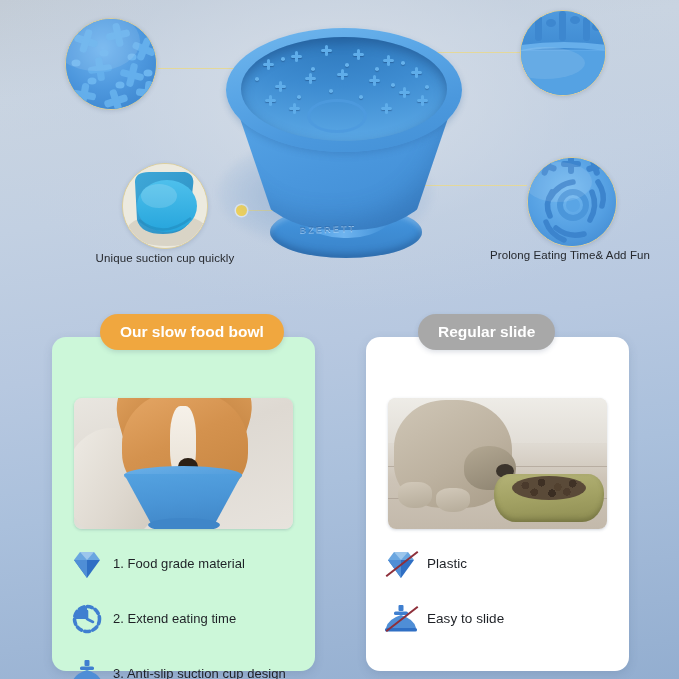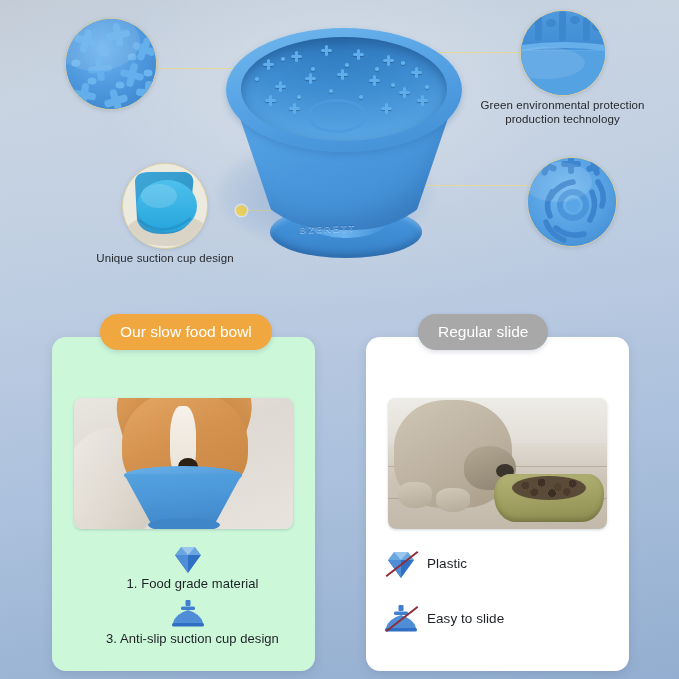--- a/index.html
+++ b/index.html
@@ -182,21 +182,21 @@
   #card-left  { left: 52px;  background: #ccf7d9; }
   #card-right { left: 366px; background: #ffffff; }
 
   .badge {
     position: absolute;
     top: 22px;
     height: 36px;
     border-radius: 18px;
     color: #ffffff;
     font-size: 15.5px;
-    font-weight: normal;
+    font-weight: bold;
     display: flex;
     align-items: center;
     justify-content: center;
     padding: 0 20px;
     z-index: 5;
     box-shadow: 0 2px 5px rgba(60,80,110,0.18);
     white-space: nowrap;
   }
   #badge-left  { left: 100px; background: #f0a73f; }
   #badge-right { left: 418px; background: #a8a8a8; }
@@ -334,21 +334,21 @@
   }
 
   
   .feat-list { position: absolute; left: 0; top: 205px; width: 100%; }
   .feat-row {
     display: flex;
     align-items: center;
     height: 43px;
     padding-left: 18px;
   }
-  #card-left .feat-row  { margin-bottom: 12px; flex-direction: column; }
+  #card-left .feat-row  { margin-bottom: 12px; }
   #card-right .feat-row { margin-bottom: 12px; }
 
   .feat-icon {
     position: relative;
     width: 34px; height: 34px;
     flex: 0 0 34px;
     margin-right: 9px;
   }
   .feat-icon svg { display: block; width: 34px; height: 34px; }
   .slash {
@@ -477,22 +477,20 @@
           <rect x="62" y="6" width="7" height="24" rx="3.4"></rect>
           <ellipse cx="30" cy="12" rx="5" ry="4"></ellipse>
           <ellipse cx="54" cy="9" rx="5" ry="4"></ellipse>
           <ellipse cx="76" cy="16" rx="5" ry="4"></ellipse>
         </g>
         <path d="M0 34 Q43 28 86 34 L86 40 Q43 34 0 40 Z" fill="#6fb5ef" opacity="0.85"></path>
         <rect x="0" y="40" width="86" height="46" fill="#55a2e3"></rect>
         <ellipse cx="24" cy="52" rx="40" ry="16" fill="#ffffff" opacity="0.10"></ellipse>
       </svg>
     </div>
-    <div class="callout-label" style="left:455px; top:98px; width:215px;">Green environmental protection
-production technology</div>
 
     <div class="callout-circle" style="left:122px; top:163px; width:86px; height:86px; background:#e9e4d8;">
       <svg viewBox="0 0 86 86" style="display:block;width:86px;height:86px;">
         <defs>
           <linearGradient id="scg1" x1="0" y1="0" x2="1" y2="1">
             <stop offset="0%" stop-color="#3fa8d8"></stop>
             <stop offset="100%" stop-color="#2b8ec2"></stop>
           </linearGradient>
           <linearGradient id="scg2" x1="0" y1="0" x2="0" y2="1">
             <stop offset="0%" stop-color="#4ec0ec"></stop>
@@ -500,21 +498,21 @@
           </linearGradient>
         </defs>
         <rect width="86" height="86" fill="#eceadf"></rect>
         <ellipse cx="44" cy="66" rx="40" ry="16" fill="#d9d4c6"></ellipse>
         <path d="M12 18 Q12 8 26 8 L62 8 Q72 10 70 22 L66 58 Q60 70 40 70 Q18 70 14 56 Z" fill="url(#scg1)"></path>
         <ellipse cx="44" cy="42" rx="30" ry="26" fill="url(#scg2)"></ellipse>
         <ellipse cx="36" cy="32" rx="18" ry="12" fill="#ffffff" opacity="0.16"></ellipse>
         <path d="M16 56 Q40 76 68 54" stroke="#1f86b8" stroke-width="2.5" fill="none" opacity="0.5"></path>
       </svg>
     </div>
-    <div class="callout-label" style="left:70px; top:251px; width:190px;">Unique suction cup design</div>
+    <div class="callout-label" style="left:70px; top:251px; width:190px;">Unique suction cup quickly</div>
 
     <div class="callout-circle" style="left:527px; top:157px; width:90px; height:90px;">
       <svg viewBox="0 0 90 90" style="display:block;width:90px;height:90px;">
         <defs>
           <radialGradient id="spg" cx="44%" cy="36%" r="76%">
             <stop offset="0%" stop-color="#73b9f0"></stop>
             <stop offset="60%" stop-color="#549fe2"></stop>
             <stop offset="100%" stop-color="#3f87cf"></stop>
           </radialGradient>
         </defs>
@@ -533,20 +531,21 @@
           <path d="M56 76 Q40 80 28 70"></path>
           <path d="M22 58 Q16 46 24 34"></path>
           <path d="M70 24 Q78 36 74 48"></path>
           <path d="M36 82 Q22 76 18 64"></path>
         </g>
         <circle cx="45" cy="47" r="13" fill="none" stroke="#4b96da" stroke-width="6"></circle>
         <circle cx="45" cy="47" r="7" fill="#5aa5e5"></circle>
         <ellipse cx="30" cy="24" rx="34" ry="20" fill="#ffffff" opacity="0.10"></ellipse>
       </svg>
     </div>
+    <div class="callout-label" style="left:470px; top:248px; width:200px;">Prolong Eating Time&amp; Add Fun</div>
   </div>
 
   <div id="compare">
 
     <div class="card" id="card-left">
 
       <div class="photo" id="photo-left">
         <div class="ph-l-bg"></div>
         <div class="ph-l-fur-l"></div>
         <div class="ph-l-ear-a"></div>
@@ -566,20 +565,30 @@
             <svg viewBox="0 0 34 34">
               <polygon points="4,13 10,5 24,5 30,13" fill="#6aa6e0"></polygon>
               <polygon points="4,13 30,13 17,31" fill="#2f6fc4"></polygon>
               <polygon points="10,5 17,13 24,5" fill="#9cc6ec"></polygon>
               <polygon points="4,13 17,13 17,31" fill="#4f8ed6"></polygon>
             </svg>
           </span>
           <span class="feat-text">1. Food grade material</span>
         </div>
 
+        <div class="feat-row">
+          <span class="feat-icon">
+            <svg viewBox="0 0 34 34">
+              <circle cx="17" cy="17" r="12.5" fill="none" stroke="#3f7fd0" stroke-width="3.6" stroke-dasharray="5 3.4" stroke-linecap="round"></circle>
+              <path d="M5 17 A12 12 0 0 1 17 5 L17 17 Z" fill="#3f7fd0"></path>
+              <path d="M17 17 L17 9 M17 17 L23 20" stroke="#3f7fd0" stroke-width="2.6" stroke-linecap="round" fill="none"></path>
+            </svg>
+          </span>
+          <span class="feat-text">2. Extend eating time</span>
+        </div>
 
         <div class="feat-row">
           <span class="feat-icon">
             <svg viewBox="0 0 34 34">
               <rect x="14.5" y="3" width="5" height="6" rx="1" fill="#3f7fd0"></rect>
               <rect x="10" y="9.5" width="14" height="3.6" rx="1.6" fill="#3f7fd0"></rect>
               <path d="M17 13 Q30 17 32 26 L2 26 Q4 17 17 13 Z" fill="#4f8ed6"></path>
               <rect x="1" y="26" width="32" height="3.6" rx="1.6" fill="#2f6fc4"></rect>
             </svg>
           </span>

